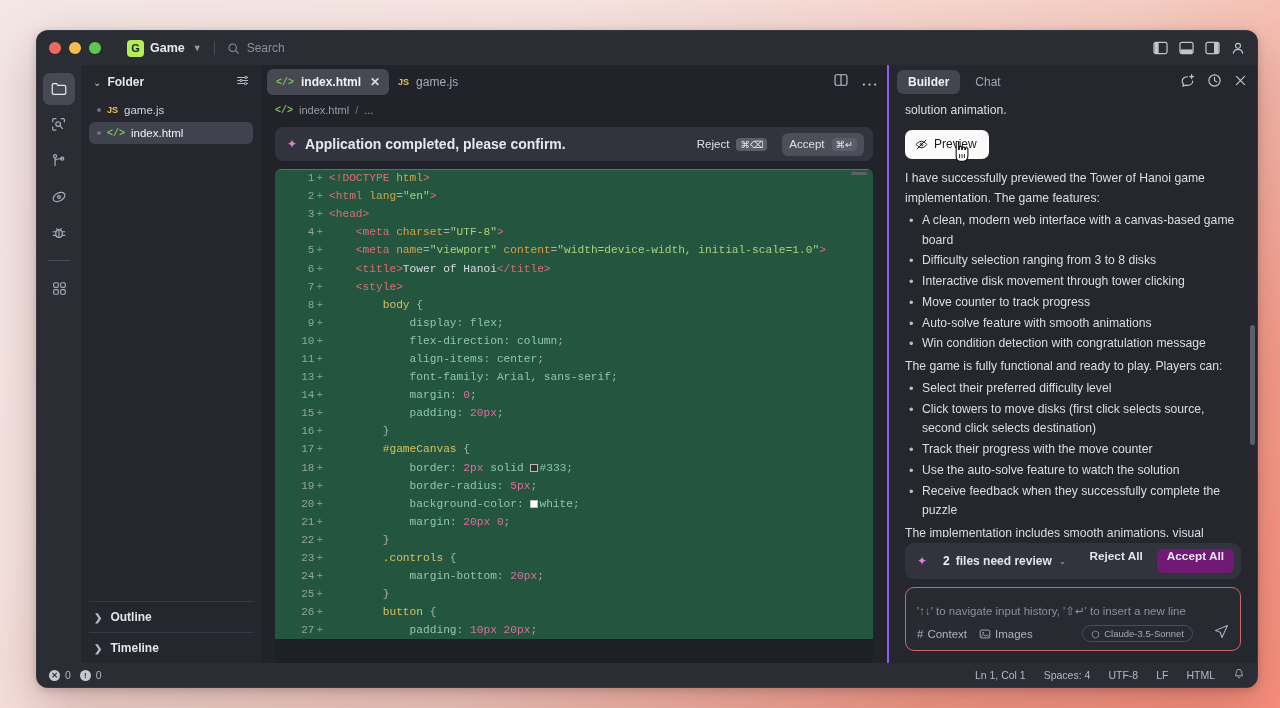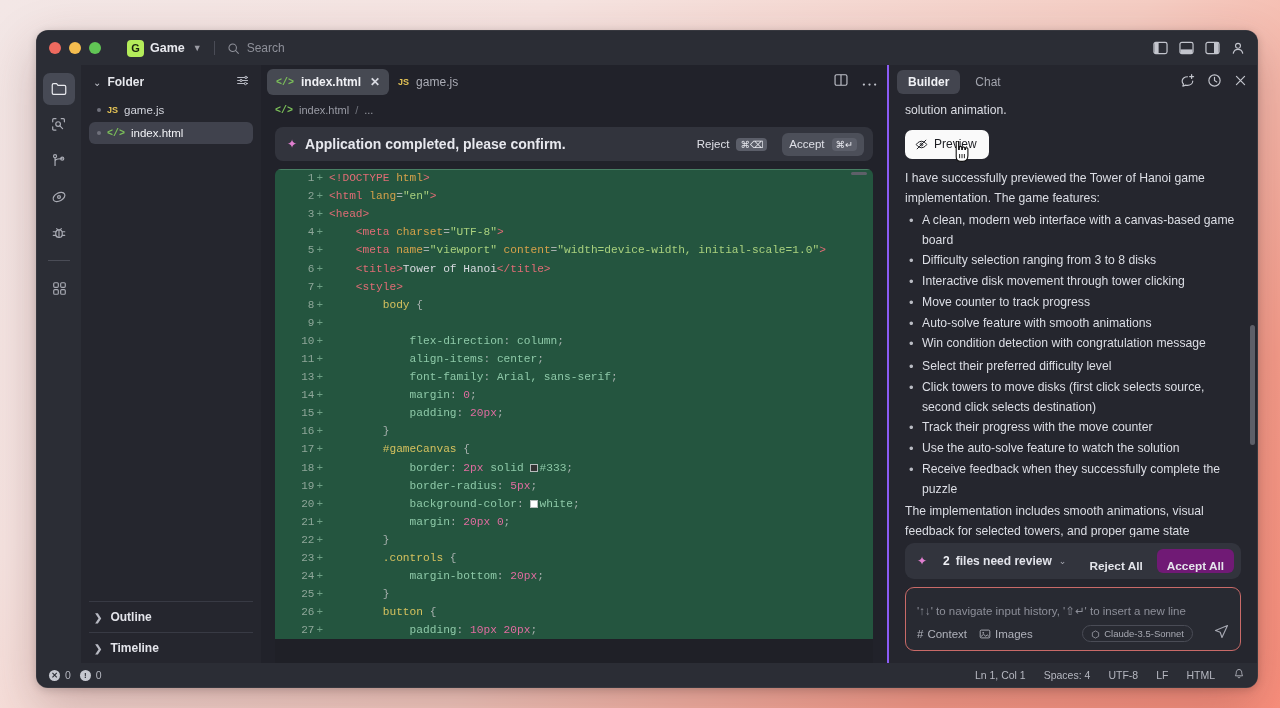--- a/index.html
+++ b/index.html
@@ -262,21 +262,21 @@
   .review {
     margin: 6px 16px 8px 16px; flex: 0 0 auto;
     height: 36px; background: #32343d; border-radius: 9px;
     display: flex; align-items: center; padding: 0 7px 0 12px;
   }
   .rv-count { color: #f0f1f6; font-size: 12px; font-weight: 700; margin: 0 6px 0 8px; }
   .rv-label { color: #e2e3ea; font-size: 12px; font-weight: 700; }
   .rv-chev { color: #a9abb4; font-size: 9px; margin-left: 7px; flex: 1; }
   .rv-btn {
     height: 24px; padding: 0 10px; border-radius: 6px;
-    display: flex; align-items: flex-end;
+    display: flex; align-items: flex-start;
     font-size: 11.8px; color: #e4e5eb; font-weight: 700;
   }
   .rv-btn.solid { background: #701a75; }
 
   
   .inputbox {
     margin: 0 16px 12px 16px; flex: 0 0 auto;
     height: 64px; border-radius: 9px;
     background: #282a32;
     border: 1px solid #c96a68;
@@ -527,20 +527,21 @@
             <div class="code-line add">
               <div class="ln">7<span class="plus">+</span></div>
               <div class="codetxt">&nbsp;&nbsp;&nbsp;&nbsp;<span class="tag">&lt;style&gt;</span></div>
             </div>
             <div class="code-line add">
               <div class="ln">8<span class="plus">+</span></div>
               <div class="codetxt">&nbsp;&nbsp;&nbsp;&nbsp;&nbsp;&nbsp;&nbsp;&nbsp;<span class="sel">body</span><span class="punc"> {</span></div>
             </div>
             <div class="code-line add">
               <div class="ln">9<span class="plus">+</span></div>
+              <div class="codetxt">&nbsp;&nbsp;&nbsp;&nbsp;&nbsp;&nbsp;&nbsp;&nbsp;&nbsp;&nbsp;&nbsp;&nbsp;<span class="prop">display</span><span class="punc">: </span><span class="prop">flex</span><span class="punc">;</span></div>
             </div>
             <div class="code-line add">
               <div class="ln">10<span class="plus">+</span></div>
               <div class="codetxt">&nbsp;&nbsp;&nbsp;&nbsp;&nbsp;&nbsp;&nbsp;&nbsp;&nbsp;&nbsp;&nbsp;&nbsp;<span class="prop">flex-direction</span><span class="punc">: </span><span class="prop">column</span><span class="punc">;</span></div>
             </div>
             <div class="code-line add">
               <div class="ln">11<span class="plus">+</span></div>
               <div class="codetxt">&nbsp;&nbsp;&nbsp;&nbsp;&nbsp;&nbsp;&nbsp;&nbsp;&nbsp;&nbsp;&nbsp;&nbsp;<span class="prop">align-items</span><span class="punc">: </span><span class="prop">center</span><span class="punc">;</span></div>
             </div>
             <div class="code-line add">
@@ -654,20 +655,21 @@
 
         <p>I have successfully previewed the Tower of Hanoi game implementation. The game features:</p>
         <ul class="feat" id="features-list">
             <li>A clean, modern web interface with a canvas-based game board</li>
             <li>Difficulty selection ranging from 3 to 8 disks</li>
             <li>Interactive disk movement through tower clicking</li>
             <li>Move counter to track progress</li>
             <li>Auto-solve feature with smooth animations</li>
             <li>Win condition detection with congratulation message</li>
           </ul>
+        <p>The game is fully functional and ready to play. Players can:</p>
         <ul class="feat" id="players-list">
             <li>Select their preferred difficulty level</li>
             <li>Click towers to move disks (first click selects source, second click selects destination)</li>
             <li>Track their progress with the move counter</li>
             <li>Use the auto-solve feature to watch the solution</li>
             <li>Receive feedback when they successfully complete the puzzle</li>
           </ul>
         <p>The implementation includes smooth animations, visual feedback for selected towers, and proper game state management.</p>
       </div>
 

